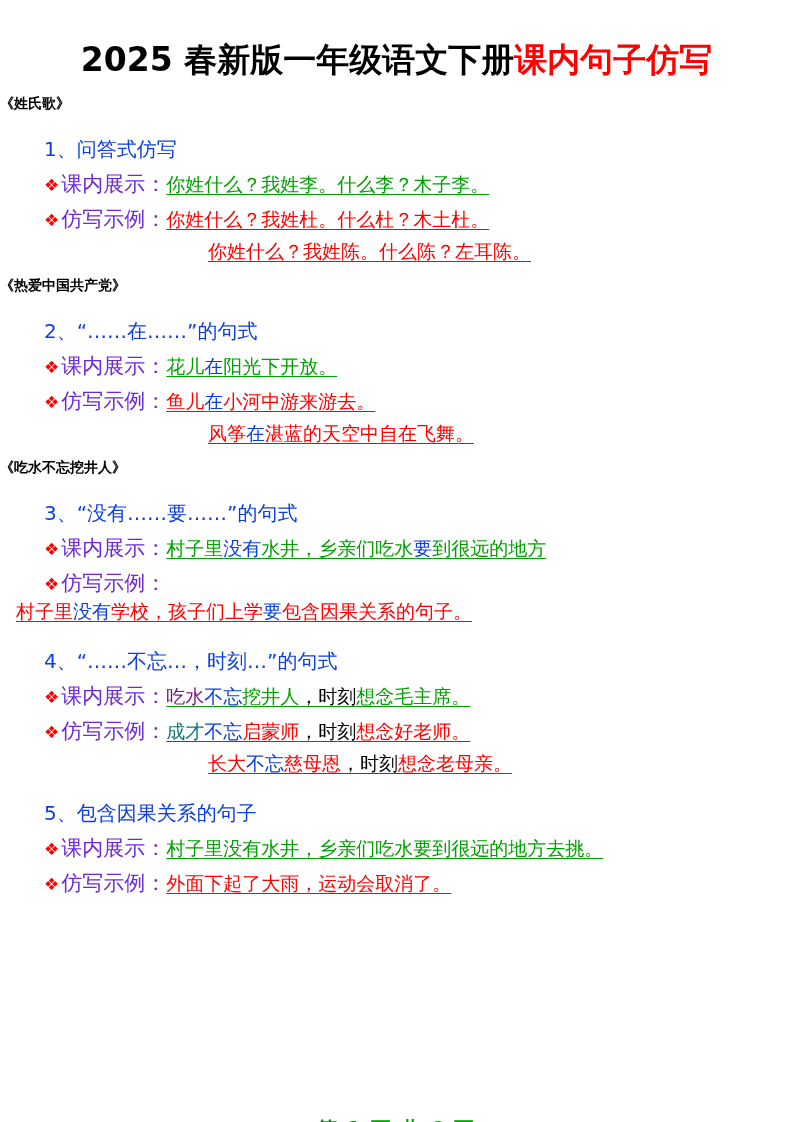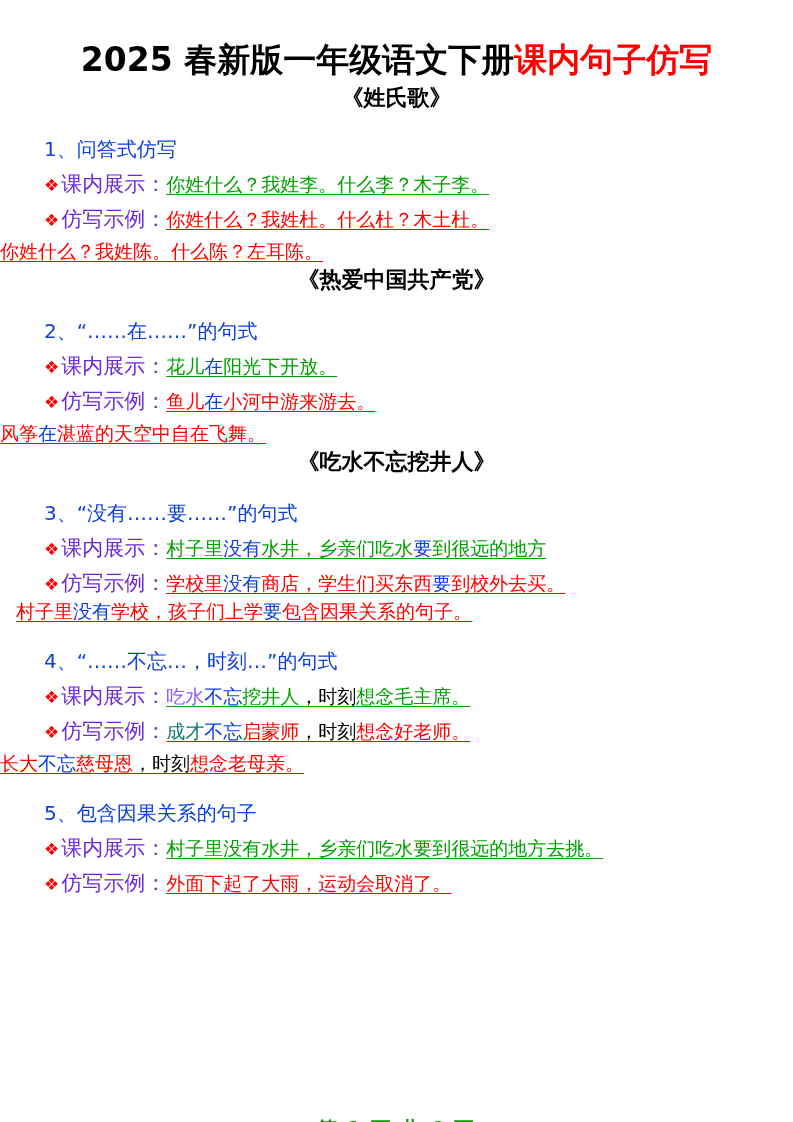--- a/index.html
+++ b/index.html
@@ -30,25 +30,24 @@
     font-weight: bold;
     letter-spacing: 0px;
     white-space: nowrap;
     font-family: "DejaVu Sans", "Liberation Sans", sans-serif;
   }
   .title .t-black { color: #000000; }
   .title .t-red { color: #ff0000; }
 
   
   .song-title {
-    text-align: center;
-    font-size: 22px;
+    font-size: 14px;
     font-weight: bold;
     color: #000000;
-    margin-top: 0;
+    margin-top: 12px;
     margin-bottom: 4px;
     font-family: "DejaVu Sans", "Liberation Sans", sans-serif;
   }
 
   
   .num-head {
     color: #0d3fe0;
     font-size: 20px;
     margin-left: 44px;
     margin-top: 23px;
@@ -93,20 +92,21 @@
   }
 
   
   .sent {
     text-decoration: underline;
     text-underline-offset: 3px;
   }
   .sent.g { text-decoration-color: #00a000; }
   .sent.r { text-decoration-color: #ff0000; }
   .example-indent {
+    margin-left: 208px;
     font-size: 19px;
     font-family: Liberation Mono, monospace;
     margin-top: 6px;
   }
   .wrap-line {
     margin-left: 44px;
     margin-top: 2px;
     font-size: 19px;
     font-family: "DejaVu Sans", "Liberation Sans", sans-serif;
   }
@@ -181,33 +181,32 @@
   <div class="row">
     <span class="bullet">❖</span>
     <span class="label">课内展示：</span>
     <span class="sent g"><span style="color:#00a000">村子里</span><span style="color:#0d3fe0">没有</span><span style="color:#00a000">水井，乡亲们吃水</span><span style="color:#0d3fe0">要</span><span style="color:#00a000">到很远的地方</span></span>
   </div>
 
 
   <div class="row">
     <span class="bullet">❖</span>
     <span class="label">仿写示例：</span>
-    <span class="sent r"><span style="color:#ff0000">学校里</span><span style="color:#0d3fe0">没有</span><span style="color:#ff0000">商店，学生们买东西</span><span style="color:#0d3fe0">要</span><span style="color:#ff0000">到校外去买。</span></span>
   </div>
 
   <div class="wrap-line" style="margin-left:16px;">
     <span class="sent r"><span style="color:#ff0000">村子里</span><span style="color:#0d3fe0">没有</span><span style="color:#ff0000">学校，孩子们上学</span><span style="color:#0d3fe0">要</span><span style="color:#ff0000">包含因果关系的句子。</span></span>
   </div>
 
   <div class="num-head">4、“……不忘…，时刻…”的句式</div>
 
   <div class="row">
     <span class="bullet">❖</span>
     <span class="label">课内展示：</span>
-    <span class="sent g"><span style="color:#8b5cf6">吃水</span><span style="color:#0d3fe0">不忘</span><span style="color:#00a000">挖井人</span><span style="color:#000000">，时刻</span><span style="color:#00a000">想念毛主席。</span></span>
+    <span class="sent g"><span style="color:#701a75">吃水</span><span style="color:#0d3fe0">不忘</span><span style="color:#00a000">挖井人</span><span style="color:#000000">，时刻</span><span style="color:#00a000">想念毛主席。</span></span>
   </div>
 
   <div class="row">
     <span class="bullet">❖</span>
     <span class="label">仿写示例：</span>
     <span class="sent r"><span style="color:#0f766e">成才</span><span style="color:#0d3fe0">不忘</span><span style="color:#ff0000">启蒙师</span><span style="color:#000000">，时刻</span><span style="color:#ff0000">想念好老师。</span></span>
   </div>
 
   <div class="example-indent">
     <span class="sent r"><span style="color:#ff0000">长大</span><span style="color:#0d3fe0">不忘</span><span style="color:#ff0000">慈母恩</span><span style="color:#000000">，时刻</span><span style="color:#ff0000">想念老母亲。</span></span>

